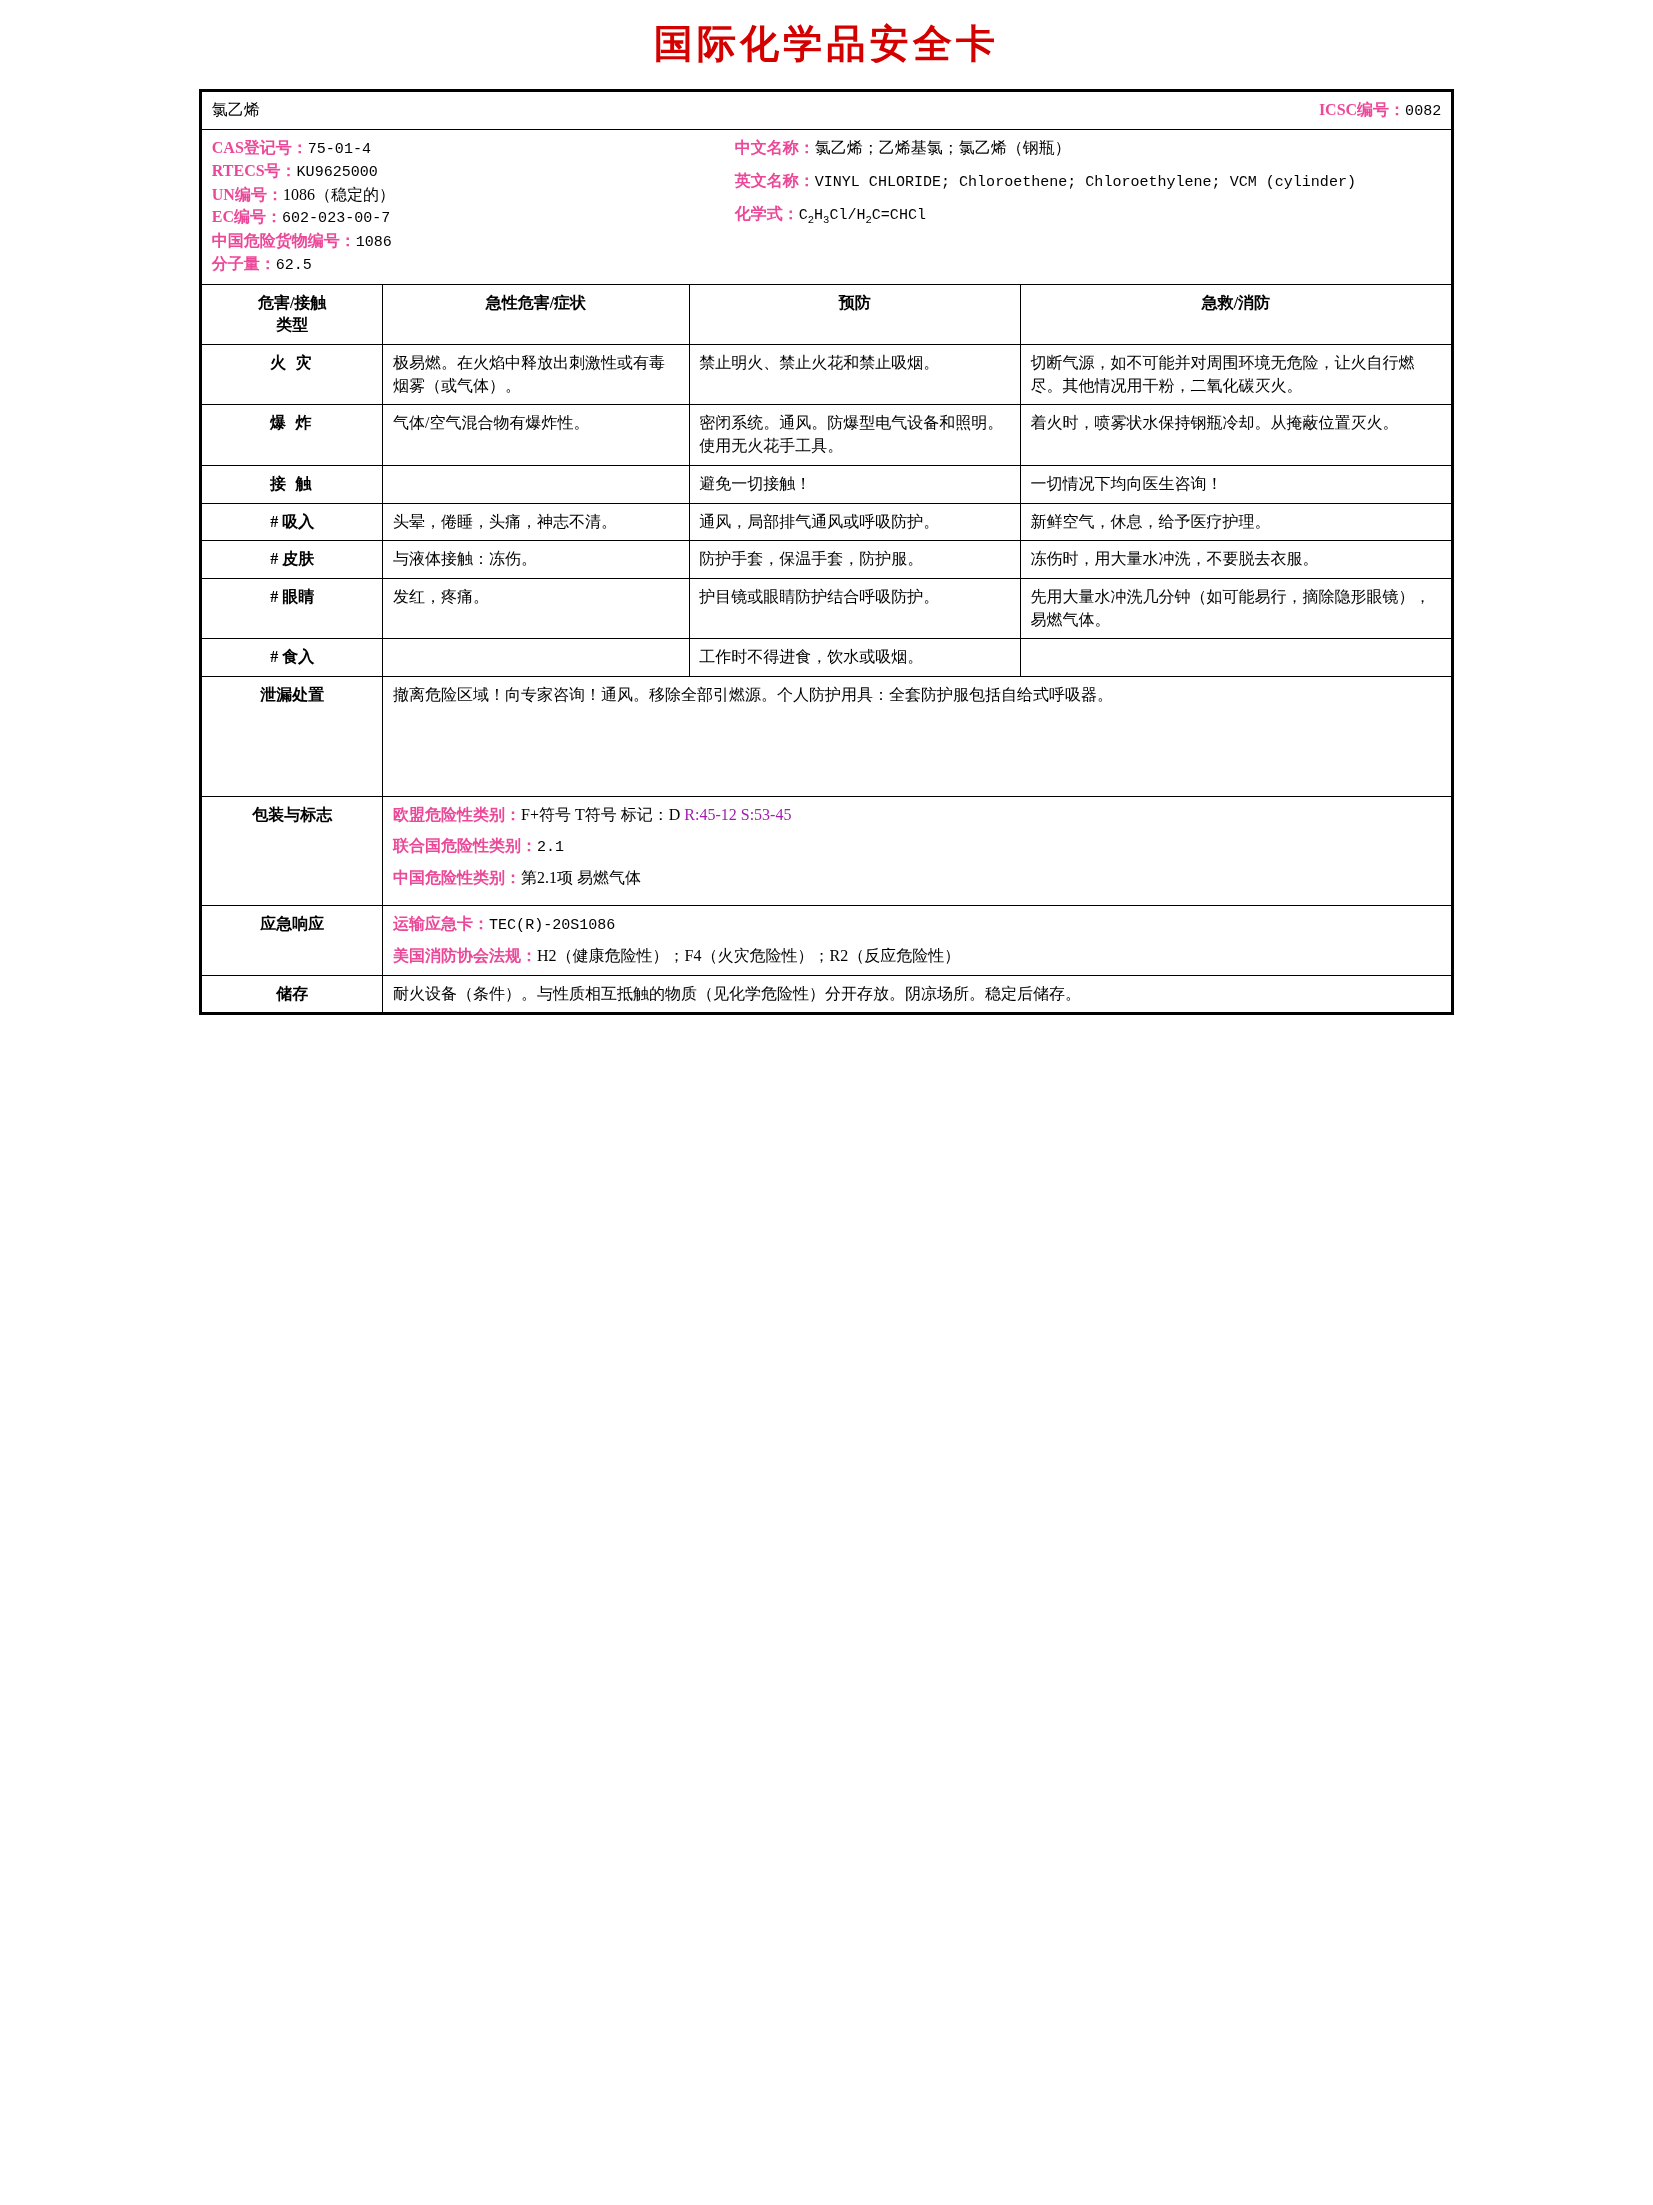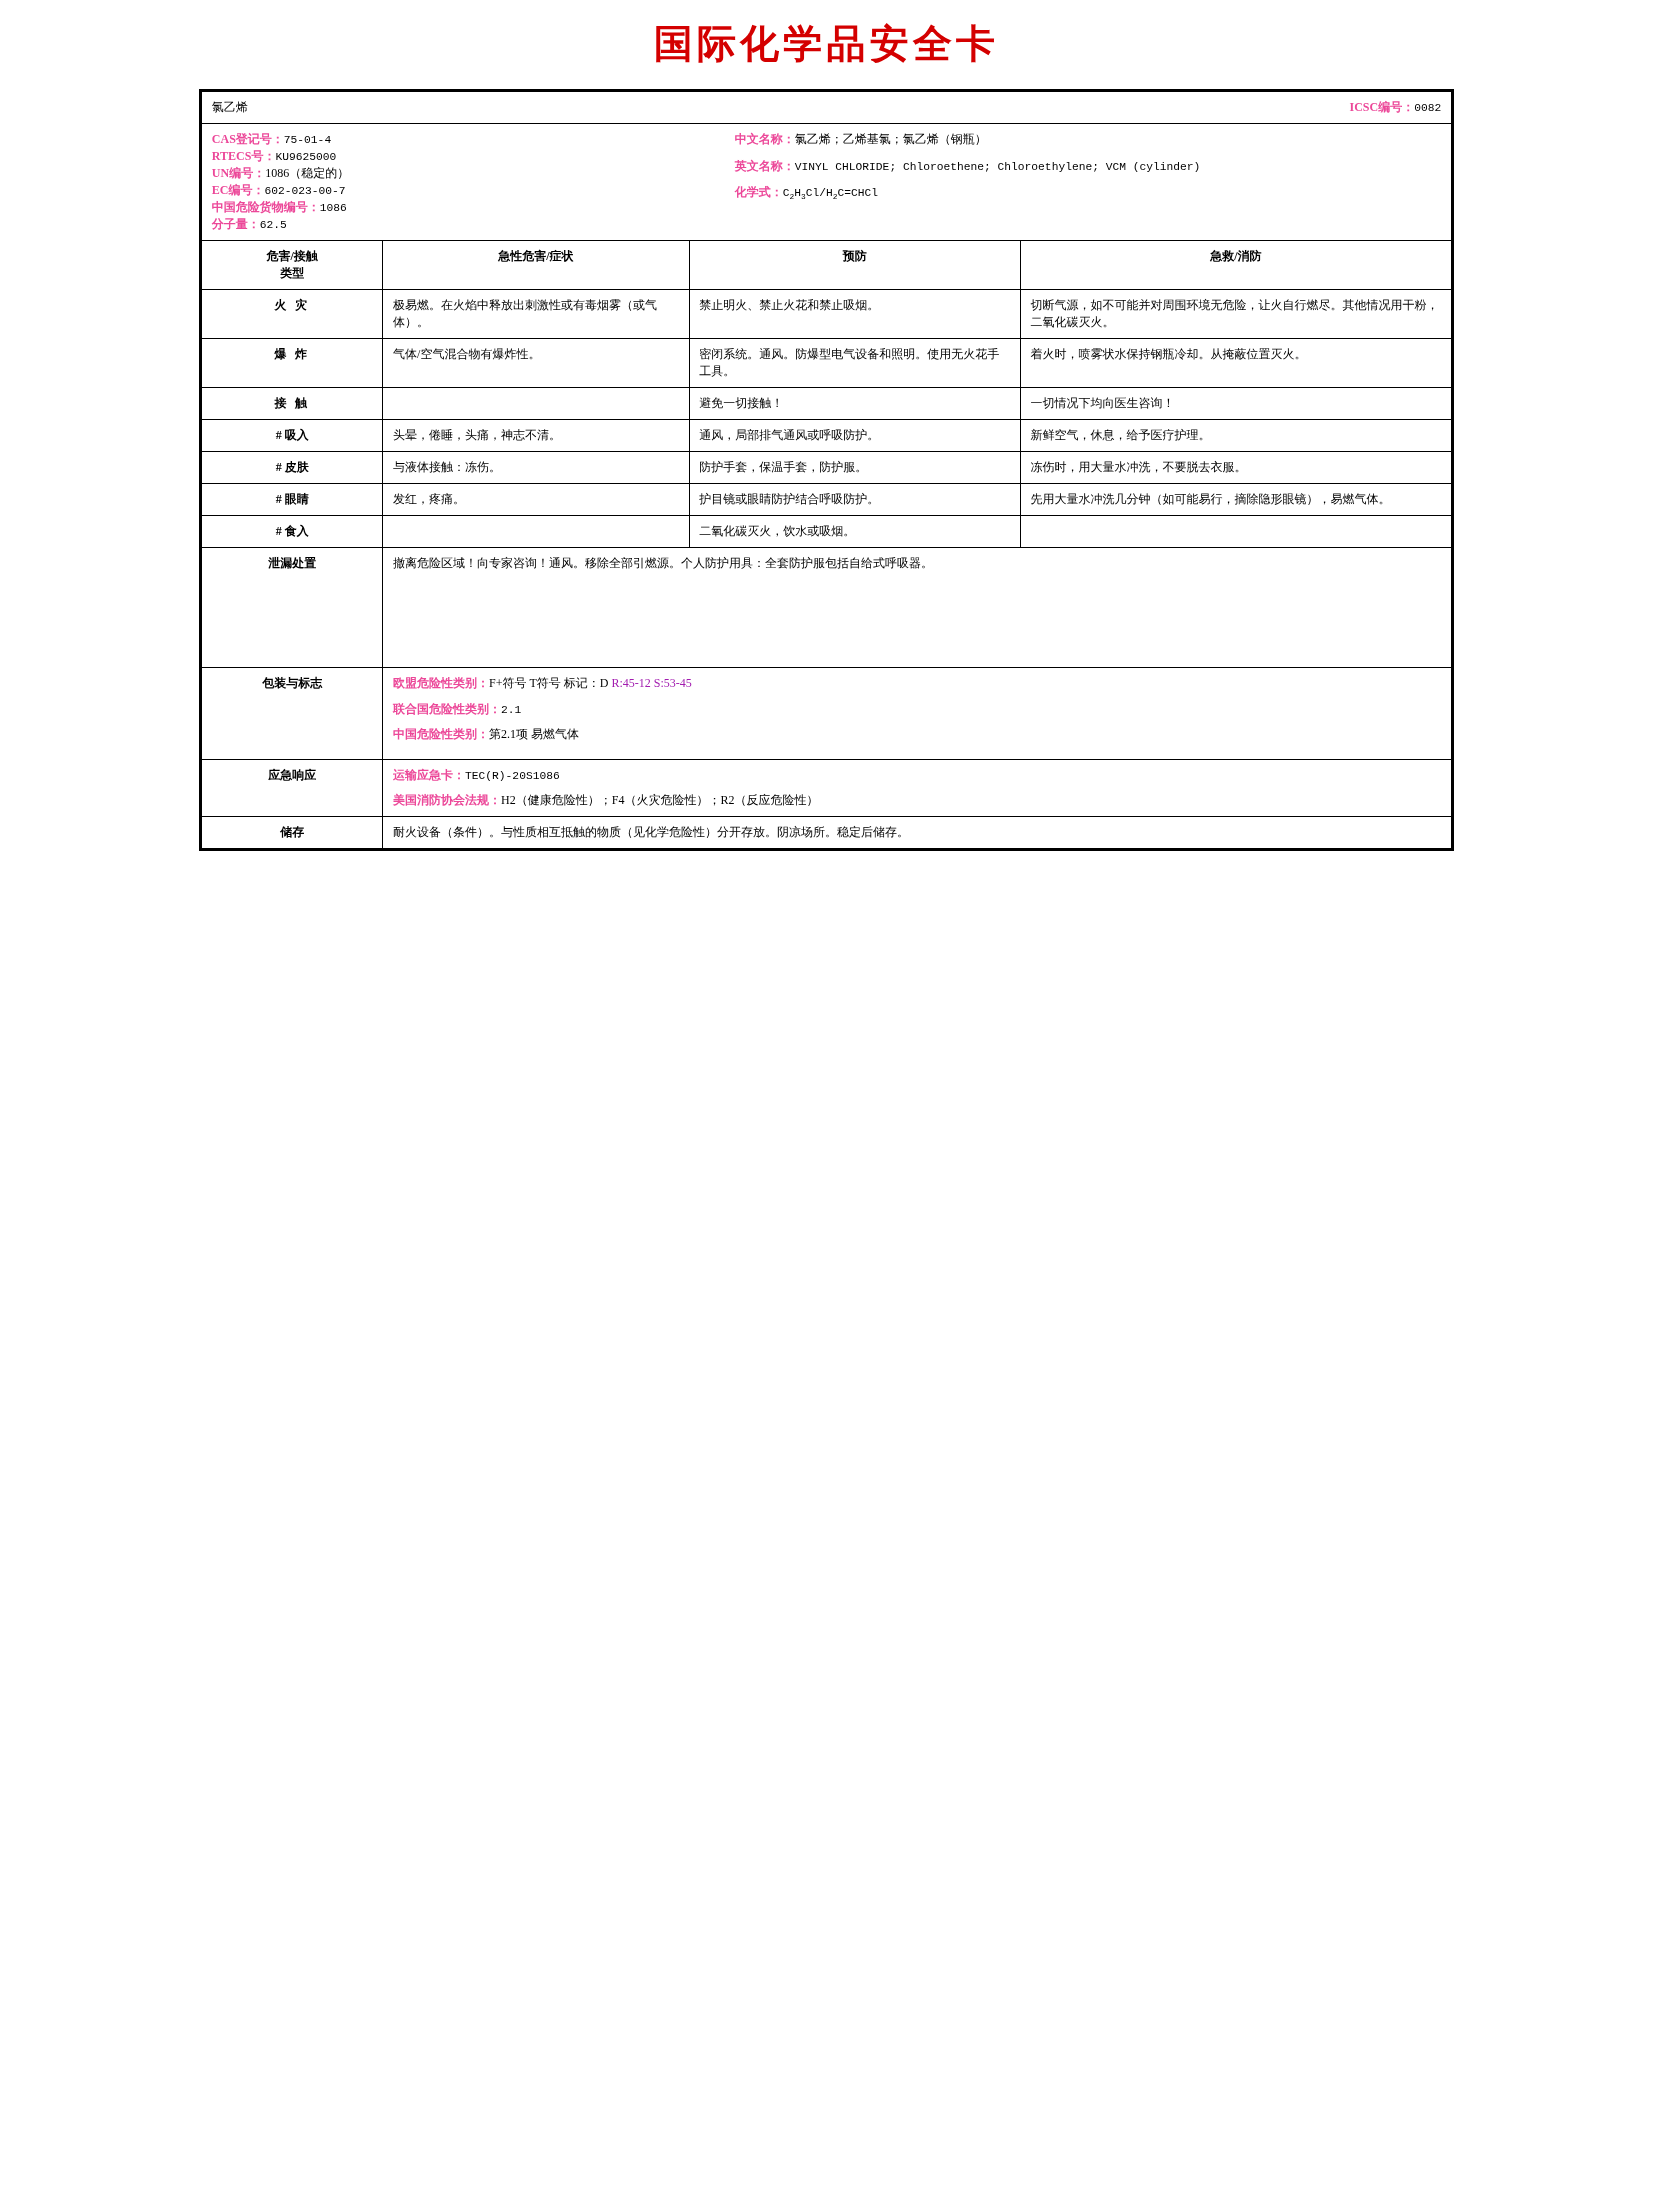--- a/index.html
+++ b/index.html
@@ -34,21 +34,21 @@
   }
   table.main {
     width: 100%;
     border-collapse: collapse;
     table-layout: fixed;
   }
   table.main td {
     border: 1.4px solid #000;
     vertical-align: top;
     padding: 7px 9.8px;
-    font-size: 12px;
+    font-size: 16px;
     line-height: 1.42;
     color: #000;
   }
   .blue { color: #a21caf; }
   .bluebold { color: #ec4899; font-weight: bold; }
   .hdr-row td {
     text-align: center;
     font-weight: bold;
     color: #0000cc;
     font-size: 21.6px;
@@ -216,21 +216,21 @@
       <tr>
         <td class="rowlabel small"># 眼睛</td>
         <td>发红，疼痛。</td>
         <td>护目镜或眼睛防护结合呼吸防护。</td>
         <td>先用大量水冲洗几分钟（如可能易行，摘除隐形眼镜），易燃气体。</td>
       </tr>
 
       <tr>
         <td class="rowlabel small"># 食入</td>
         <td></td>
-        <td>二氧化碳灭火，饮水或吸烟。</td>
+        <td>工作时不得进食，饮水或吸烟。</td>
         <td></td>
       </tr>
 
       <tr>
         <td class="rowlabel small tallcell">泄漏处置</td>
         <td colspan="3" class="spill-cell">撤离危险区域！向专家咨询！通风。移除全部引燃源。个人防护用具：全套防护服包括自给式呼吸器。</td>
       </tr>
 
       <tr>
         <td class="rowlabel small">包装与标志</td>

